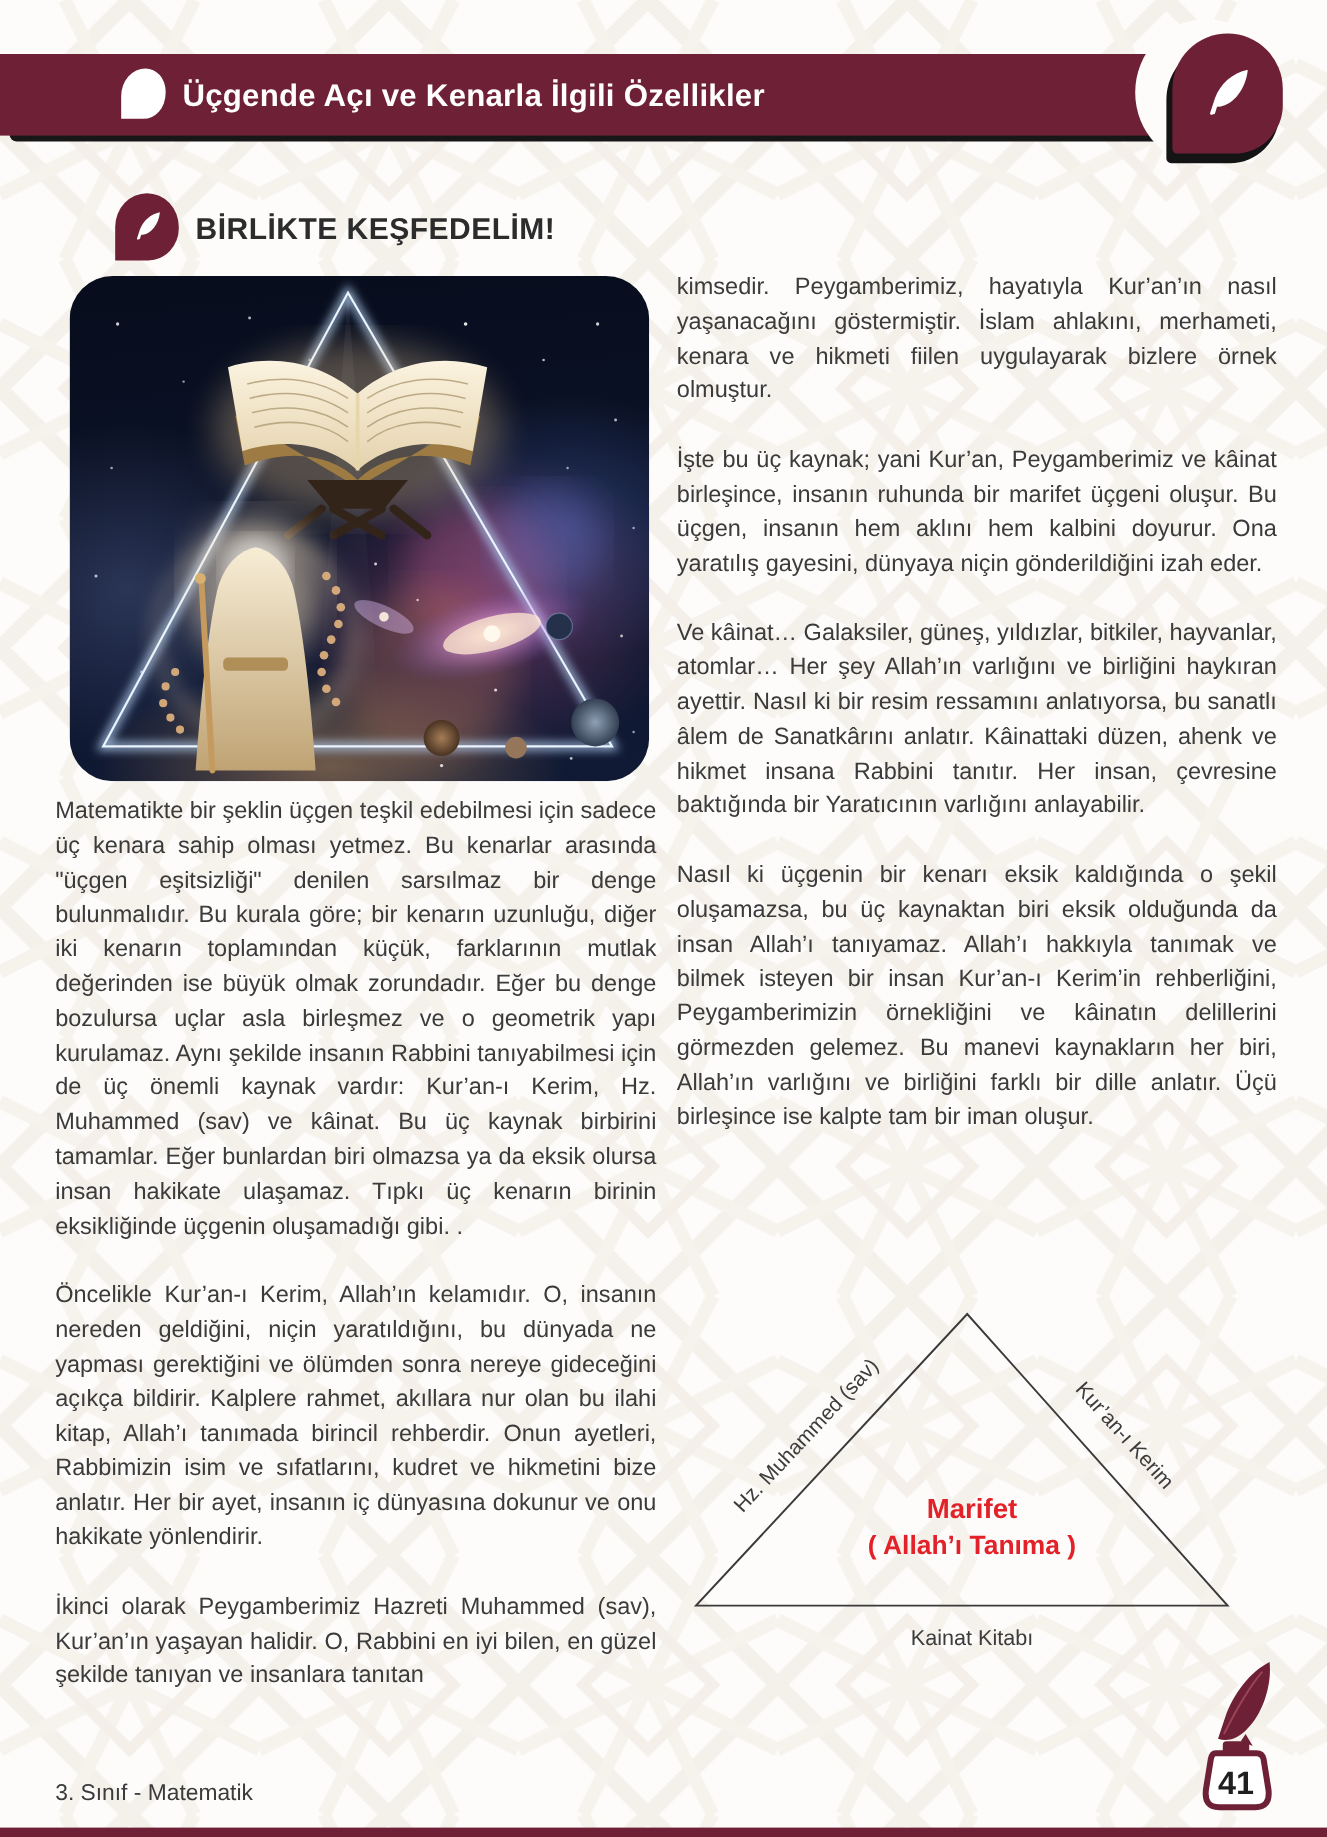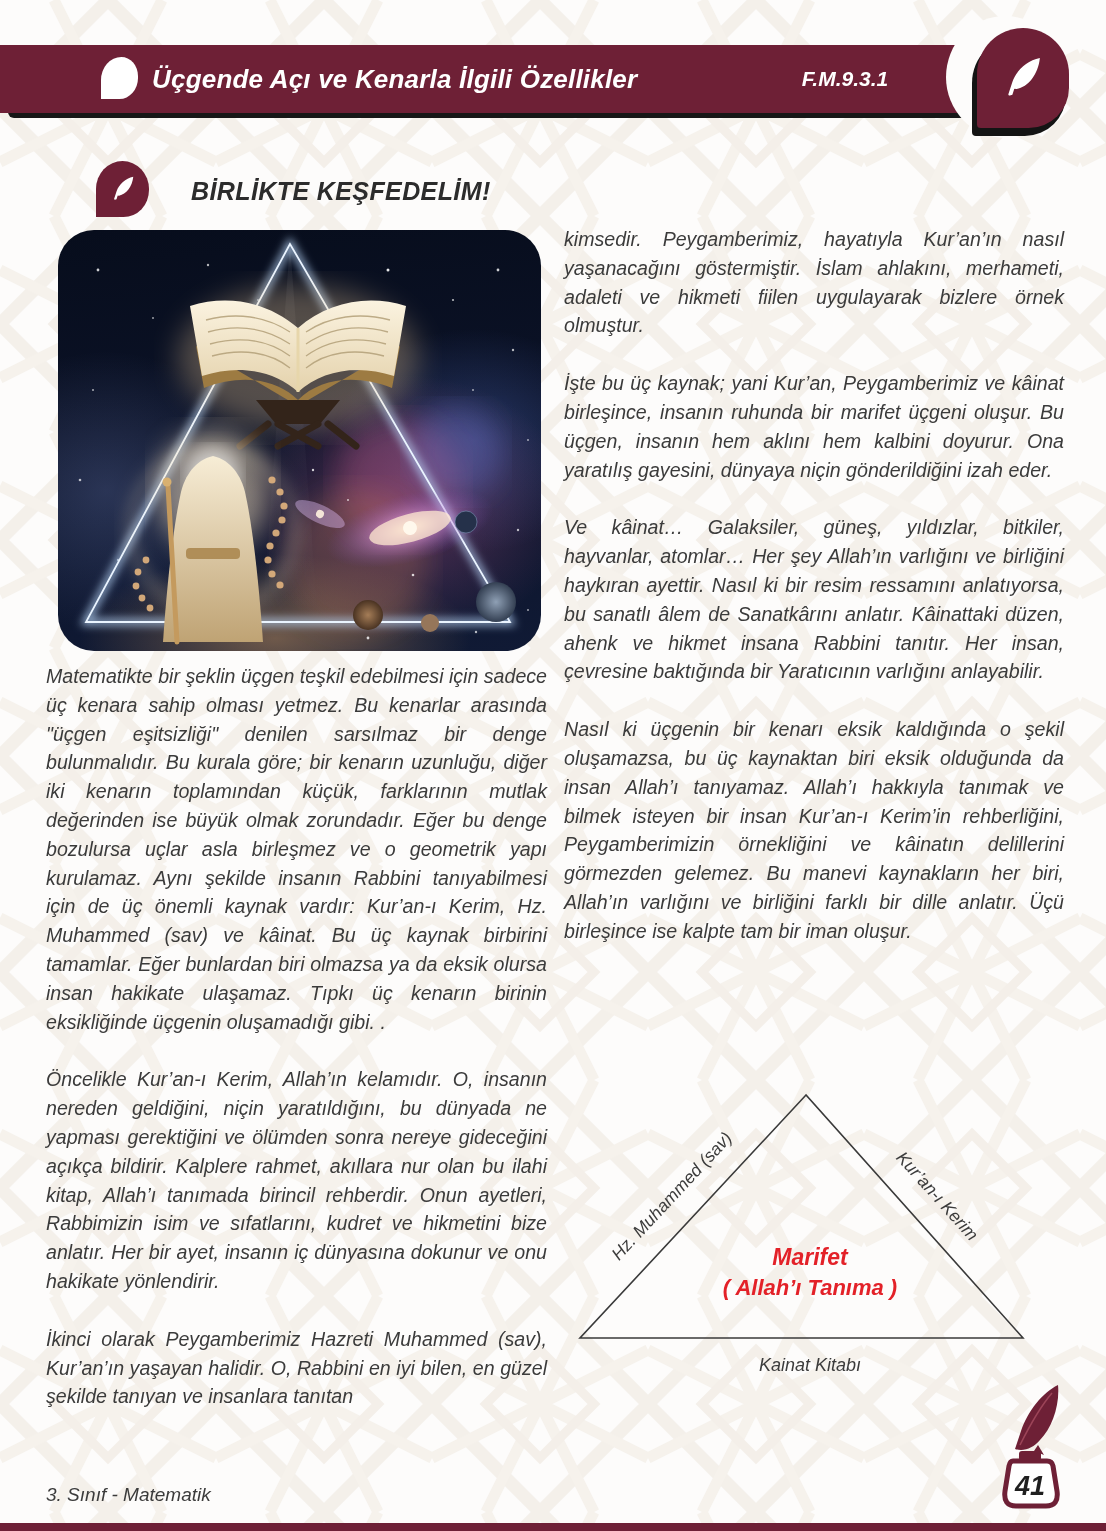--- a/index.html
+++ b/index.html
@@ -1,19 +1,19 @@
 <!DOCTYPE html>
 <html lang="tr"><head>
 <meta charset="utf-8">
 <style>
   * { margin:0; padding:0; box-sizing:border-box; }
   body { background:#e9e6e2; font-family:"Liberation Sans", sans-serif; }
   .page{
     position:relative; width:1106px; height:1531px; margin:0 auto;
-    background:#3b82f6; overflow:hidden;font-style:italic;
+    background:#3b82f6; overflow:hidden;
   }
   .bg-pattern{ position:absolute; inset:0; z-index:0; }
 
   
   .band-shadow{ position:absolute; left:8px; top:104px; width:962px; height:14px;
     background:#171717; z-index:1; border-radius:0 0 6px 6px;}
   .band{ position:absolute; left:0; top:45px; width:1004px; height:68px;
     background:#6e2036; z-index:2; }
   .band-cut{ position:absolute; left:946px; top:16px; width:118px; height:122px;
     background:#fdfcfb; border-radius:50%; z-index:3; }
@@ -26,21 +26,21 @@
     background:#ffffff; border-radius:55% 45% 50% 0; z-index:3; }
   .band-title{ position:absolute; left:152px; top:45px; height:68px; line-height:68px;
     color:#ffffff; font-size:26px; font-weight:700; z-index:3; letter-spacing:.2px;}
   .band-code{ position:absolute; left:745px; top:45px; width:200px; height:68px; line-height:68px;
     text-align:center; color:#ffffff; font-size:21px; font-weight:700; z-index:3; }
 
   
   .section-icon{ position:absolute; left:96px; top:161px; width:53px; height:56px;
     background:#6e2036; border-radius:50% 50% 48% 0; z-index:2;
     display:flex; align-items:center; justify-content:center; }
-  .section-heading{ position:absolute; left:191px; top:177px; font-size:25px;
+  .section-heading{ position:absolute; left:163px; top:177px; font-size:25px;
     font-weight:700; color:#2c2c2c; letter-spacing:.4px; z-index:2; }
 
   
   .hero{ position:absolute; left:58px; top:230px; width:483px; height:421px;
     border-radius:36px; overflow:hidden; z-index:2;
     background:
       radial-gradient(ellipse 240px 190px at 72% 66%, rgba(196,92,150,.40), transparent 70%),
       radial-gradient(ellipse 200px 160px at 86% 50%, rgba(90,120,210,.35), transparent 70%),
       radial-gradient(ellipse 280px 120px at 45% 97%, rgba(255,186,110,.40), transparent 70%),
       radial-gradient(ellipse 220px 200px at 10% 62%, rgba(150,170,240,.22), transparent 70%),
@@ -97,21 +97,20 @@
   <div class="band"></div>
   <div class="band-cut"></div>
   <div class="badge-shadow"></div>
   <div class="badge">
     <svg width="46" height="46" style="color:#ffffff">
         <use href="#feather" width="46" height="46"></use>
       </svg>
   </div>
   <div class="band-leaf"></div>
   <div class="band-title">Üçgende Açı ve Kenarla İlgili Özellikler</div>
-  <div class="band-code">F.M.9.3.1</div>
 
   <div class="section-icon">
     <svg width="28" height="28" style="color:#ffffff">
         <use href="#feather" width="28" height="28"></use>
       </svg>
   </div>
   <div class="section-heading">BİRLİKTE KEŞFEDELİM!</div>
 
   <div class="hero">
     <svg viewBox="0 0 483 421" xmlns="http://www.w3.org/2000/svg">
@@ -255,21 +254,21 @@
       </g>
     </svg>
   </div>
 
   <div class="col col-left">
     <p>Matematikte bir şeklin üçgen teşkil edebilmesi için sadece üç kenara sahip olması yetmez. Bu kenarlar arasında "üçgen eşitsizliği" denilen sarsılmaz bir denge bulunmalıdır. Bu kurala göre; bir kenarın uzunluğu, diğer iki kenarın toplamından küçük, farklarının mutlak değerinden ise büyük olmak zorundadır. Eğer bu denge bozulursa uçlar asla birleşmez ve o geometrik yapı kurulamaz. Aynı şekilde insanın Rabbini tanıyabilmesi için de üç önemli kaynak vardır: Kur’an-ı Kerim, Hz. Muhammed (sav) ve kâinat. Bu üç kaynak birbirini tamamlar. Eğer bunlardan biri olmazsa ya da eksik olursa insan hakikate ulaşamaz. Tıpkı üç kenarın birinin eksikliğinde üçgenin oluşamadığı gibi. .</p>
     <p>Öncelikle Kur’an-ı Kerim, Allah’ın kelamıdır. O, insanın nereden geldiğini, niçin yaratıldığını, bu dünyada ne yapması gerektiğini ve ölümden sonra nereye gideceğini açıkça bildirir. Kalplere rahmet, akıllara nur olan bu ilahi kitap, Allah’ı tanımada birincil rehberdir. Onun ayetleri, Rabbimizin isim ve sıfatlarını, kudret ve hikmetini bize anlatır. Her bir ayet, insanın iç dünyasına dokunur ve onu hakikate yönlendirir.</p>
     <p>İkinci olarak Peygamberimiz Hazreti Muhammed (sav), Kur’an’ın yaşayan halidir. O, Rabbini en iyi bilen, en güzel şekilde tanıyan ve insanlara tanıtan</p>
   </div>
   <div class="col col-right">
-    <p>kimsedir. Peygamberimiz, hayatıyla Kur’an’ın nasıl yaşanacağını göstermiştir. İslam ahlakını, merhameti, adaleti ve hikmeti fiilen uygulayarak bizlere örnek olmuştur.</p>
+    <p>kimsedir. Peygamberimiz, hayatıyla Kur’an’ın nasıl yaşanacağını göstermiştir. İslam ahlakını, merhameti, kenara ve hikmeti fiilen uygulayarak bizlere örnek olmuştur.</p>
     <p>İşte bu üç kaynak; yani Kur’an, Peygamberimiz ve kâinat birleşince, insanın ruhunda bir marifet üçgeni oluşur. Bu üçgen, insanın hem aklını hem kalbini doyurur. Ona yaratılış gayesini, dünyaya niçin gönderildiğini izah eder.</p>
     <p>Ve kâinat… Galaksiler, güneş, yıldızlar, bitkiler, hayvanlar, atomlar… Her şey Allah’ın varlığını ve birliğini haykıran ayettir. Nasıl ki bir resim ressamını anlatıyorsa, bu sanatlı âlem de Sanatkârını anlatır. Kâinattaki düzen, ahenk ve hikmet insana Rabbini tanıtır. Her insan, çevresine baktığında bir Yaratıcının varlığını anlayabilir.</p>
     <p>Nasıl ki üçgenin bir kenarı eksik kaldığında o şekil oluşamazsa, bu üç kaynaktan biri eksik olduğunda da insan Allah’ı tanıyamaz. Allah’ı hakkıyla tanımak ve bilmek isteyen bir insan Kur’an-ı Kerim’in rehberliğini, Peygamberimizin örnekliğini ve kâinatın delillerini görmezden gelemez. Bu manevi kaynakların her biri, Allah’ın varlığını ve birliğini farklı bir dille anlatır. Üçü birleşince ise kalpte tam bir iman oluşur.</p>
   </div>
 
   <svg class="diagram" viewBox="0 0 500 300" xmlns="http://www.w3.org/2000/svg">
     <polygon points="241,10 15,253 458,253" fill="none" stroke="#3a3a3a" stroke-width="1.6"></polygon>
     <text class="side-label" text-anchor="middle" transform="rotate(-47 111 115)" x="111" y="115">Hz. Muhammed (sav)</text>
     <text class="side-label" text-anchor="middle" transform="rotate(48 368 115)" x="368" y="115">Kur’an-ı Kerim</text>
     <text class="center-title" x="245" y="180" text-anchor="middle" fill="#e32128">Marifet</text>

